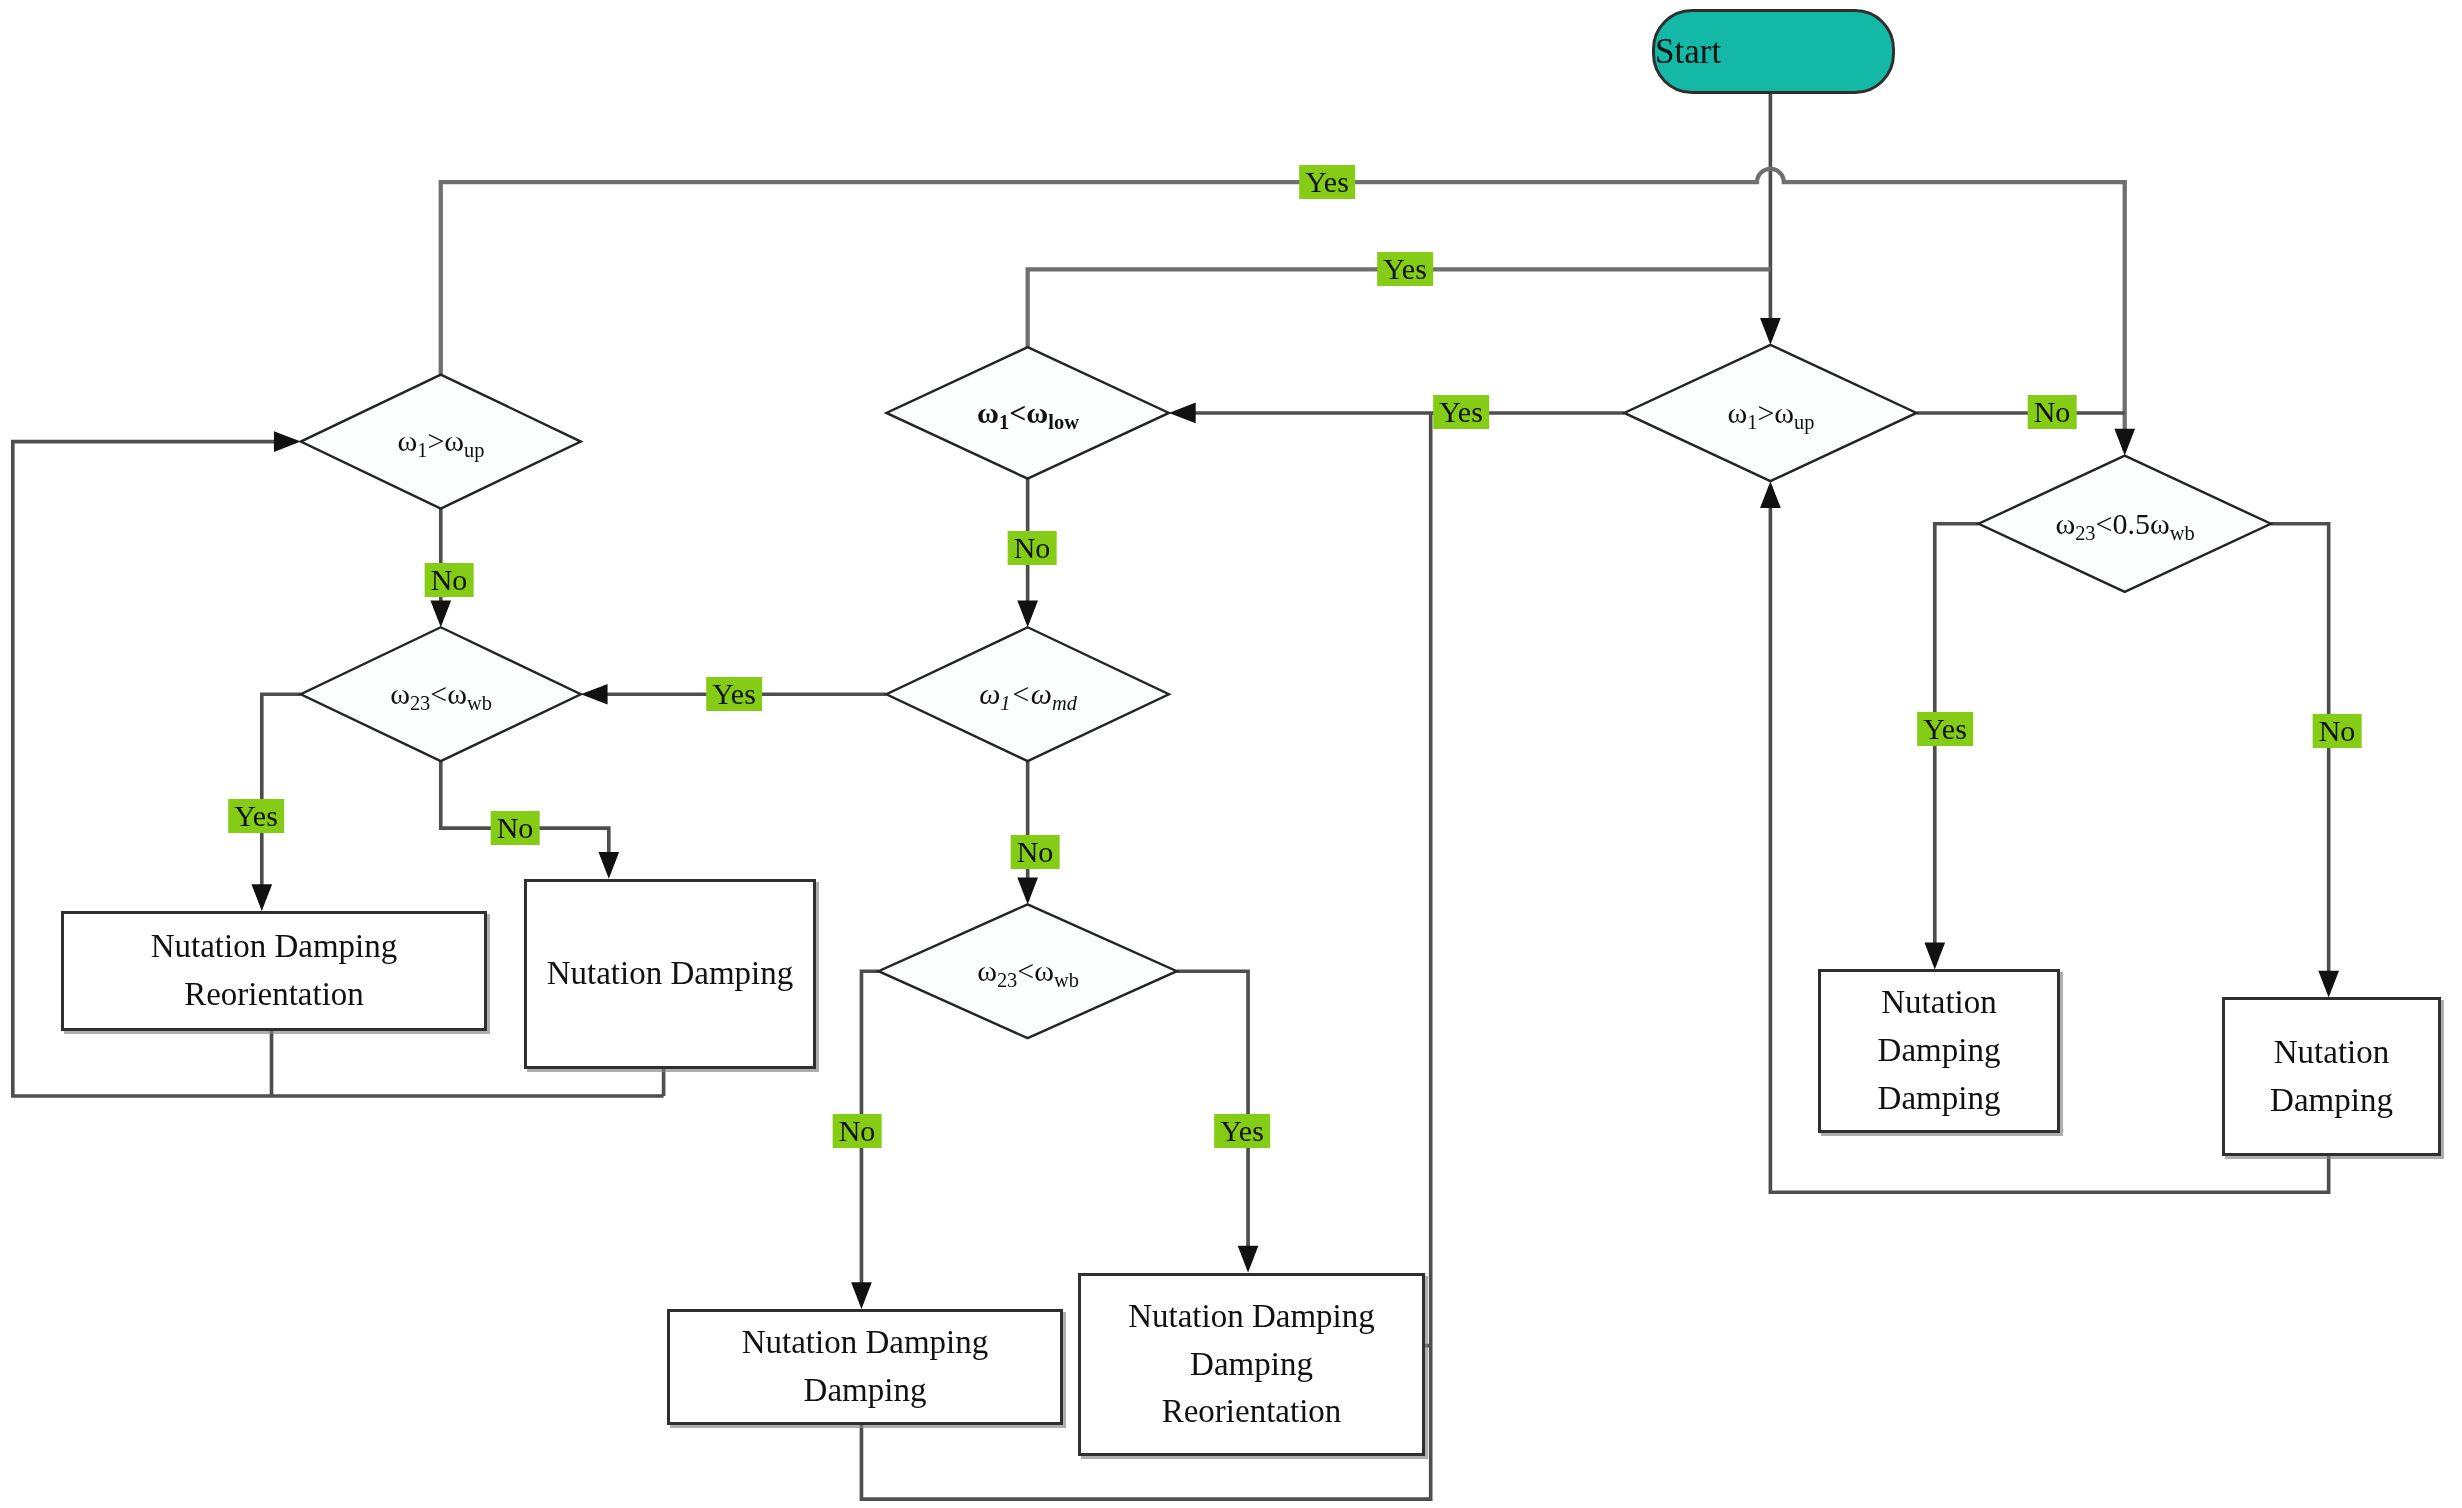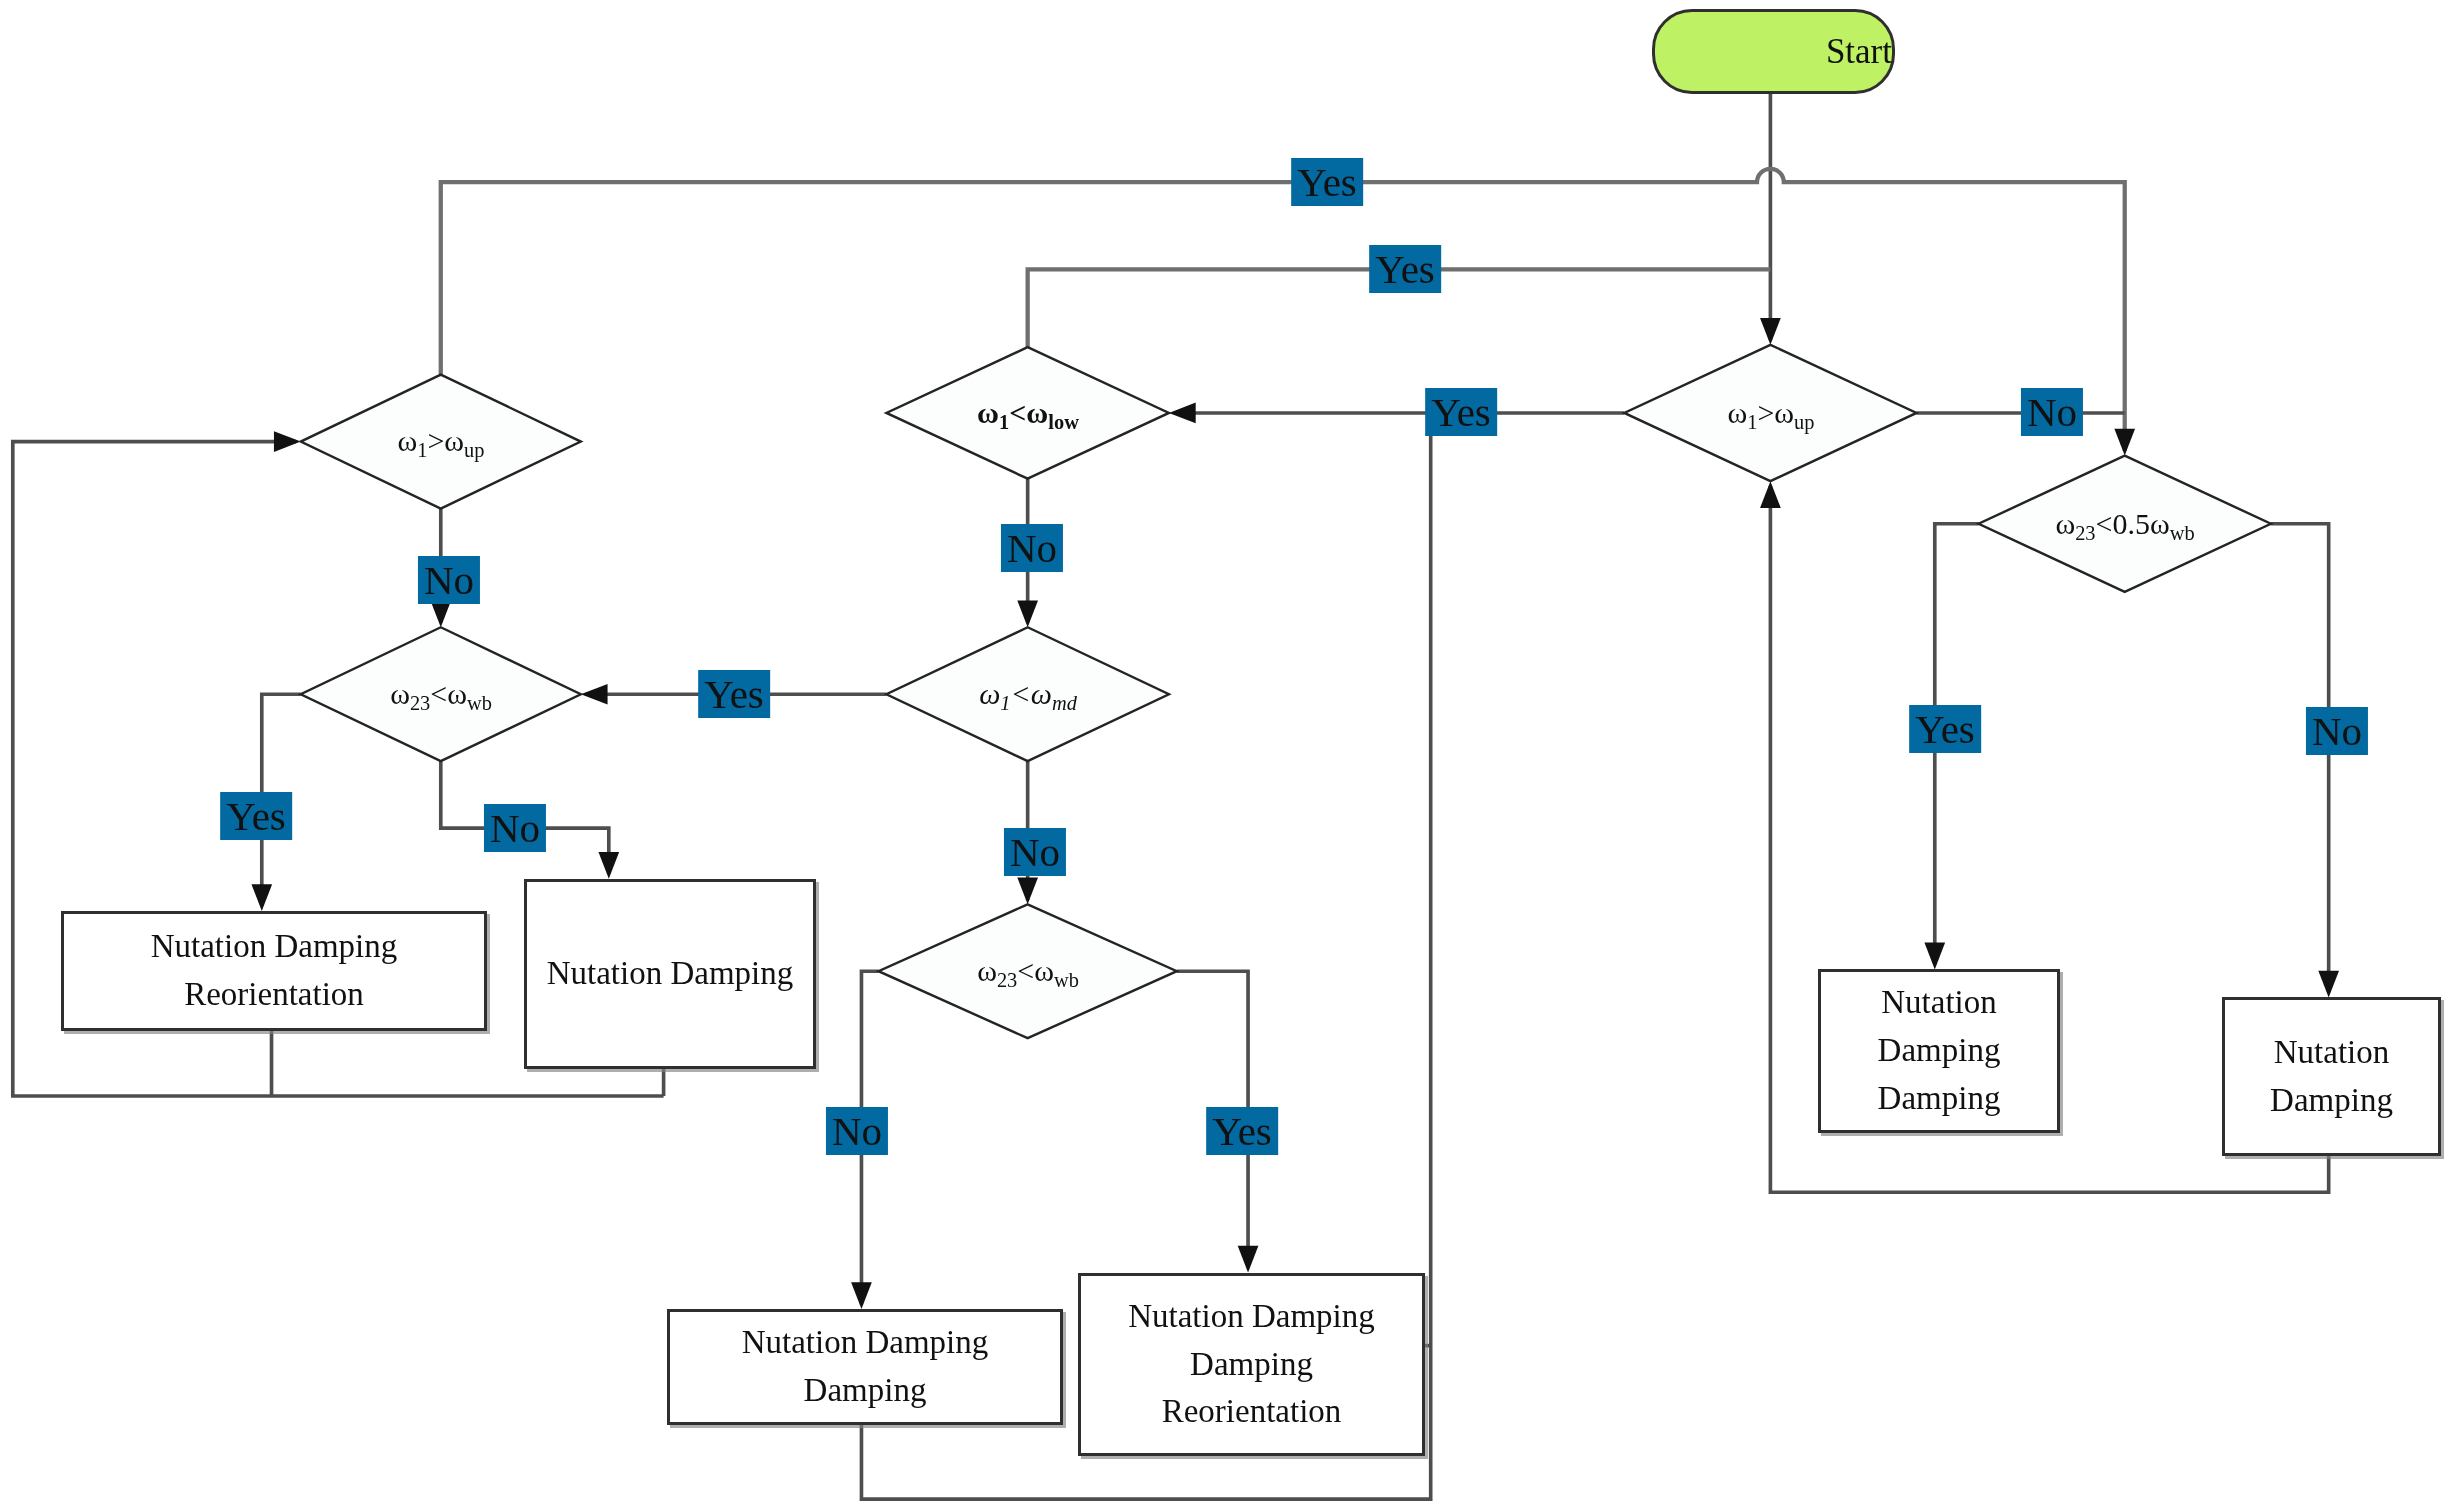--- a/index.html
+++ b/index.html
@@ -7,36 +7,36 @@
        font-family:"Liberation Serif","DejaVu Serif",serif;color:#111;}
   .stage{position:relative;width:2462px;height:1509px;background:#fff;}
   .stage svg{position:absolute;left:0;top:0;}
 
   .edge{fill:none;stroke:#4e4e4e;stroke-width:6;}
   .edge.light{stroke:#6f6f6f;stroke-width:7;}
   .arrow{fill:#111;stroke:none;}
   .diamond{fill:#fcfdfd;stroke:#242424;stroke-width:4;}
 
   .node-start{position:absolute;left:1652px;top:9px;width:237px;height:79px;
-    border:3px solid #2f2f2f;border-radius:40px;background:#bef264;
-    display:flex;align-items:center;justify-content:flex-end;
+    border:3px solid #2f2f2f;border-radius:40px;background:#14b8a6;
+    display:flex;align-items:center;justify-content:flex-start;
     font-size:35px;}
 
   .dlabel{position:absolute;transform:translate(-50%,-50%);
     font-size:30px;white-space:nowrap;text-align:center;}
   .dlabel sub{font-size:0.68em;line-height:0;vertical-align:-0.28em;}
 
   .pbox{position:absolute;border:3.7px solid #2f2f2f;background:#fff;
     box-shadow:3px 3px 0 rgba(130,130,130,.65);
     display:flex;flex-direction:column;align-items:center;justify-content:center;
     text-align:center;font-size:33px;}
   .pbox .bl{line-height:1.45;}
 
   .elabel{position:absolute;transform:translate(-50%,-50%);
-    background:#0369a1;padding:0 6px;font-size:41px;white-space:nowrap;}
+    background:#84cc16;padding:0 6px;font-size:30px;white-space:nowrap;}
 </style>
 </head>
 <body>
 
 <div class="stage">
 
   <svg width="2462" height="1509" viewBox="0 0 4044 2478">
     <g>
 
       <path class="edge" d="M2908,145 L2908,558"></path>

